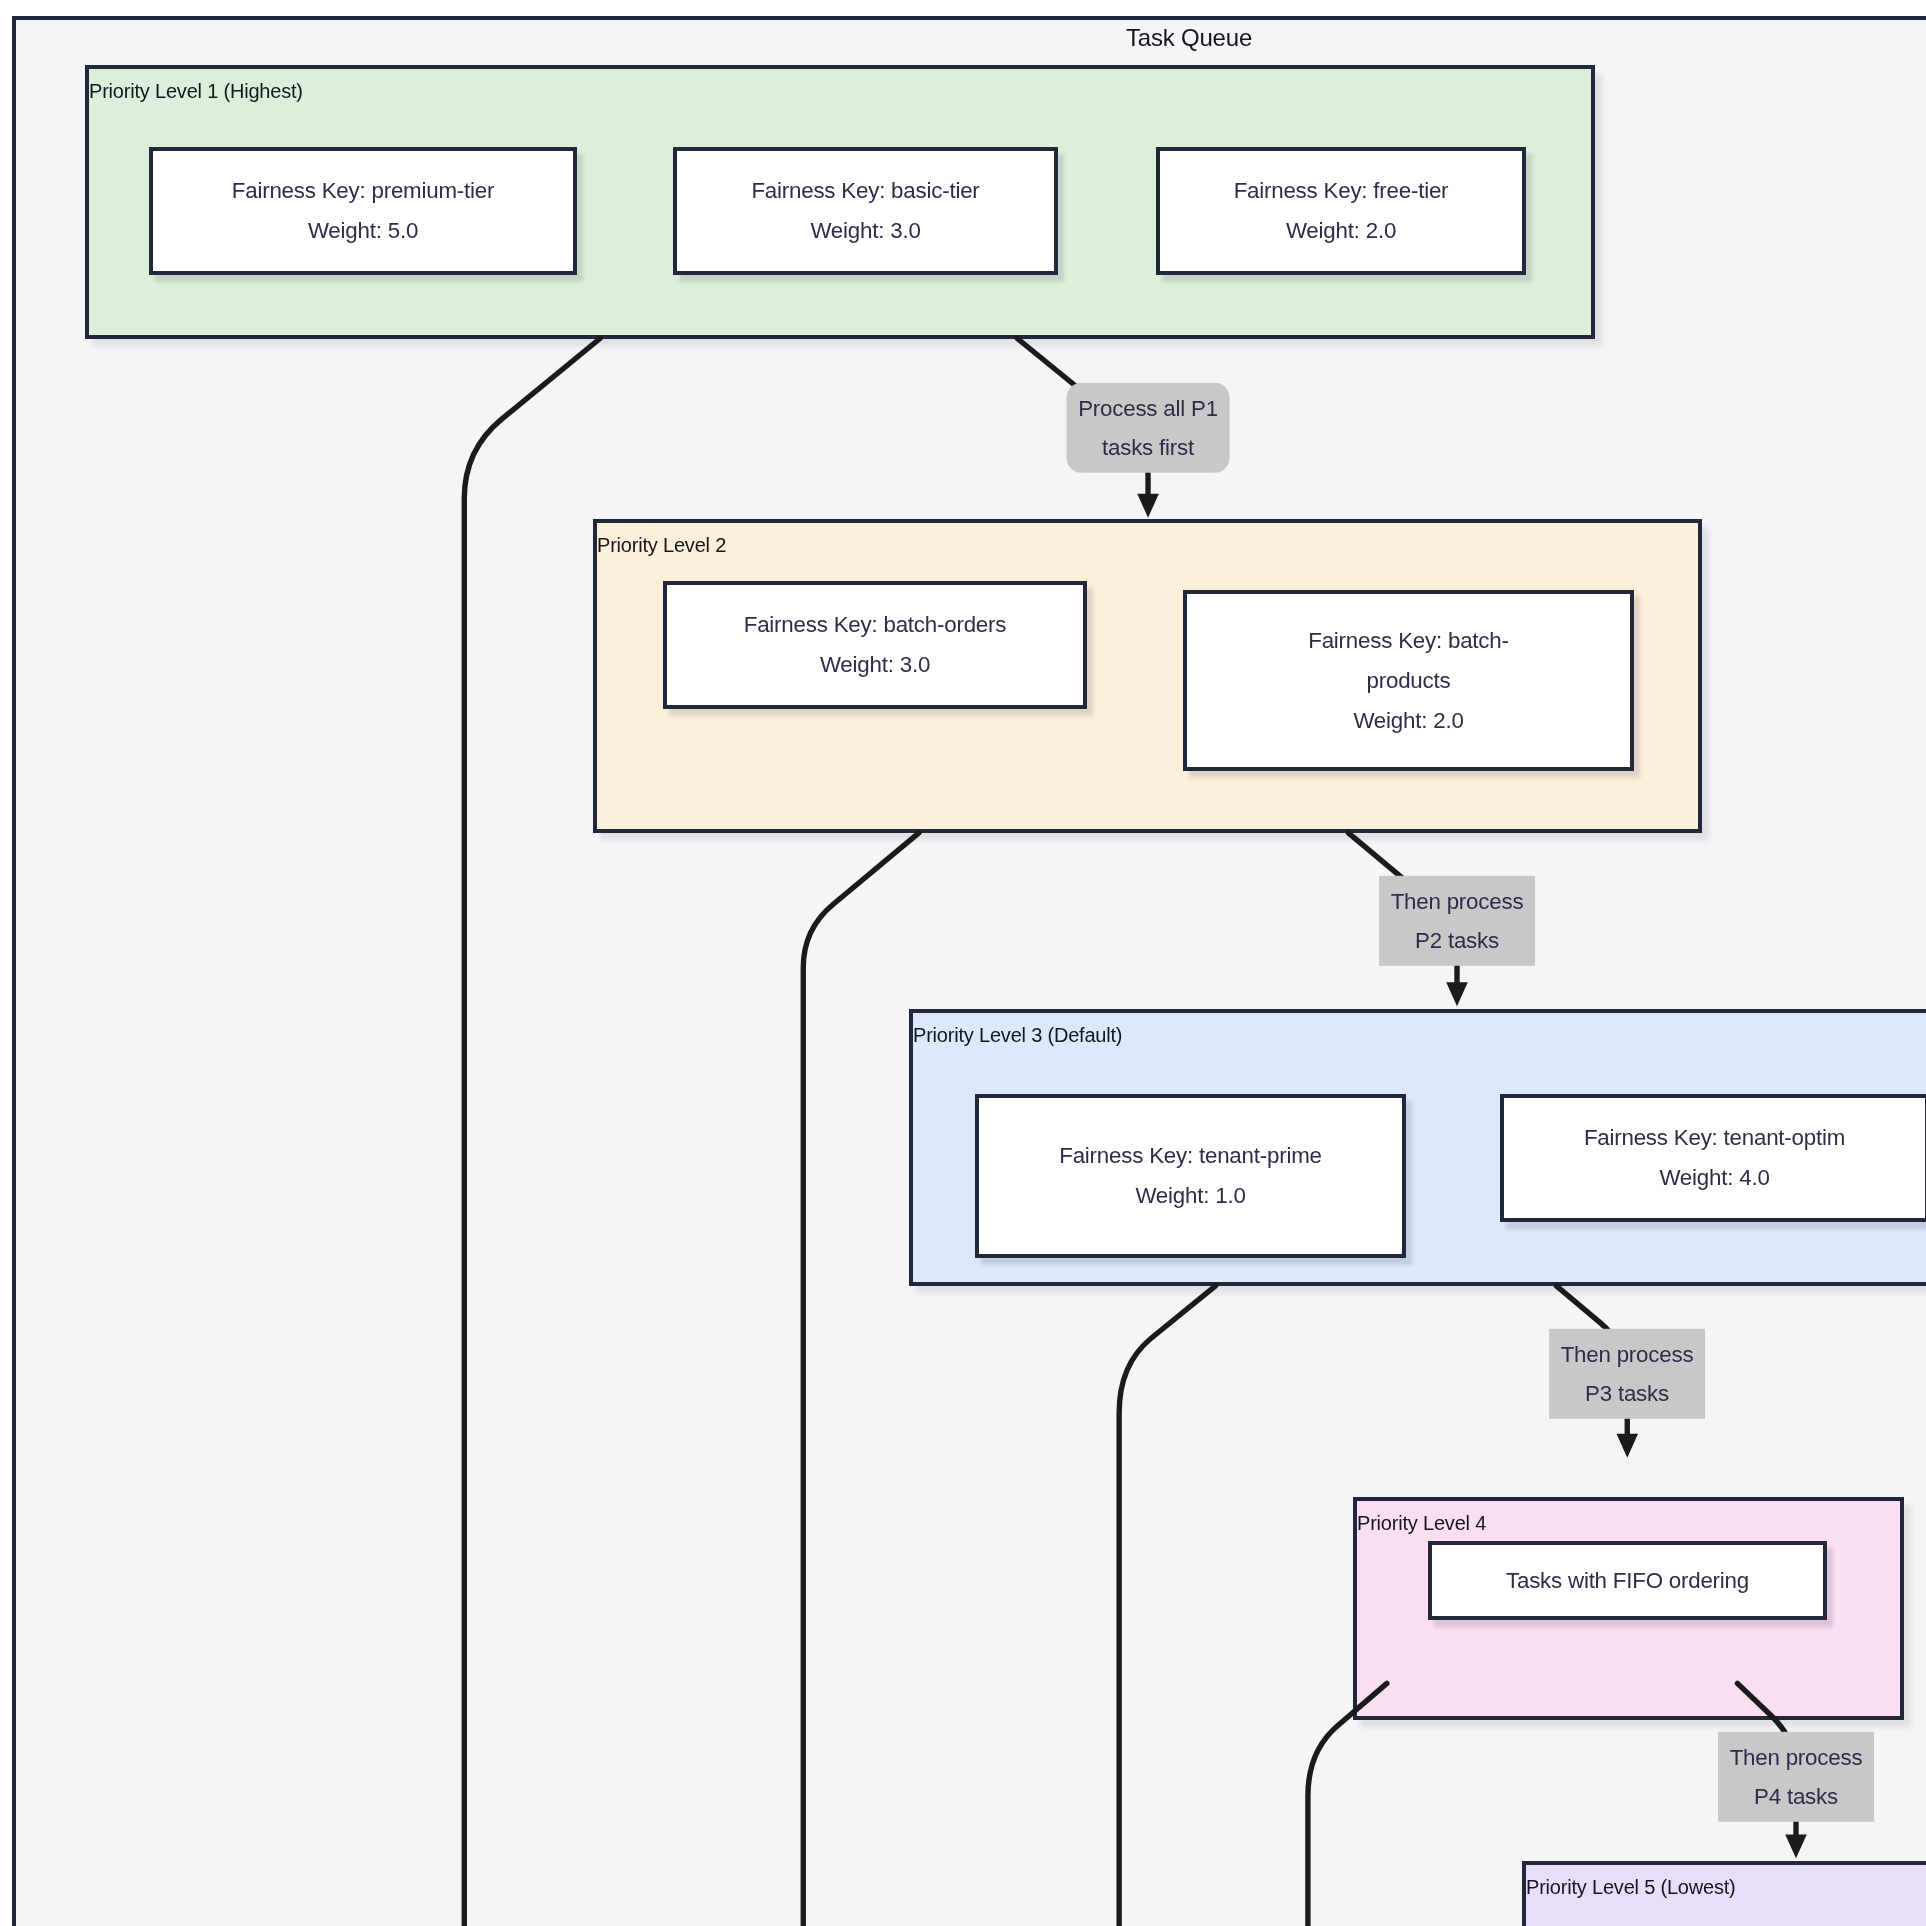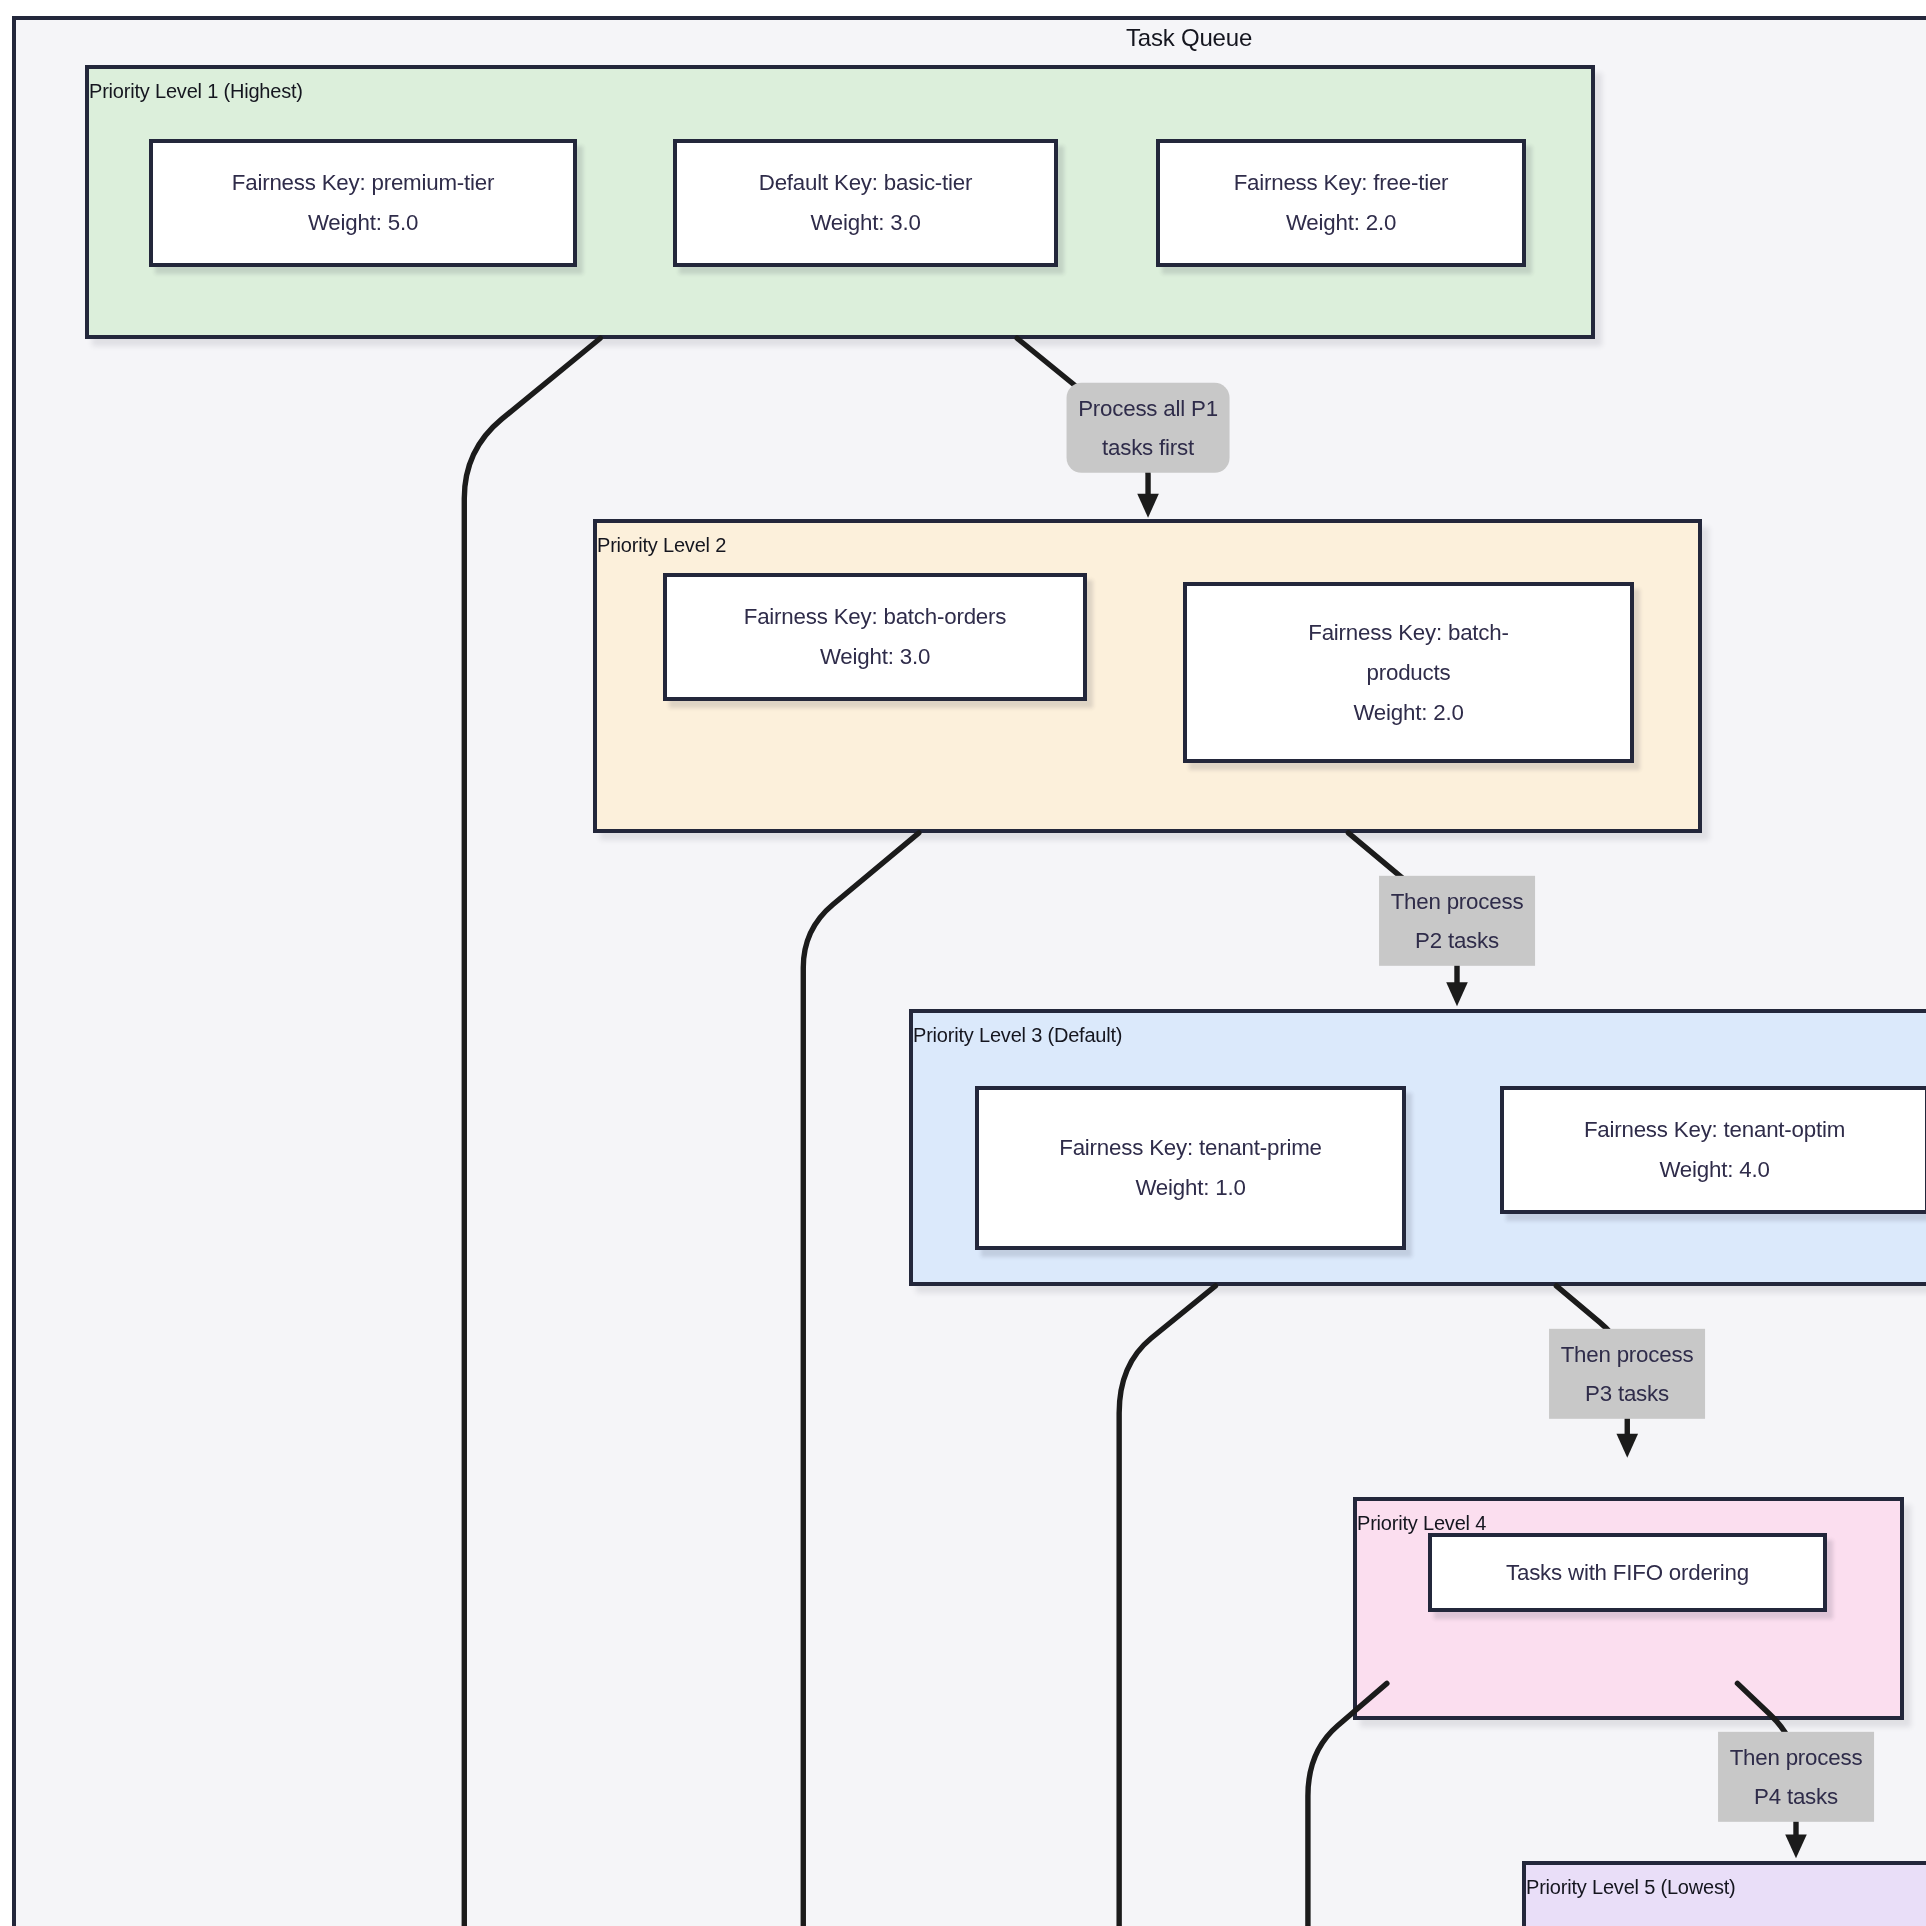--- a/index.html
+++ b/index.html
@@ -29,20 +29,21 @@
     position:absolute;left:0;right:0;top:10.8px;text-align:left;
     font-size:20px;color:var(--title_text,#15161f);white-space:nowrap;
   }
   .node{
     position:absolute;background:var(--node_bg,#ffffff);
     border:4.2px solid var(--border,#23273b);
     box-shadow:6.2px 7px 3.9px rgba(40,44,63,0.14);
     box-sizing:border-box;
     display:flex;flex-direction:column;justify-content:center;align-items:center;
     z-index:2;
+    margin-top:8px;
   }
   .nline{font-size:22.3px;line-height:40px;white-space:nowrap;text-align:center;}
   #edges{position:absolute;left:0;top:0;z-index:3;}
   #edges path{stroke:var(--edge,#1b1b1b);stroke-width:14;fill:none;stroke-linecap:round;stroke-linejoin:round;}
   #edges polygon{fill:var(--edge,#1b1b1b);stroke:none;}
   .elabel{
     position:absolute;transform:translate(-50%,-50%);
     background:var(--label_bg,#c8c8c8);
     padding:6.2px 11.6px;text-align:center;z-index:4;
   }
@@ -74,21 +75,21 @@
 
   <div class="group" style="left:1522px;top:1861px;width:551px;height:223px;background:var(--p5_bg,#e9def8);">
     <div class="gtitle">Priority Level 5 (Lowest)</div>
   </div>
 
   <div class="node" style="left:149px;top:139px;width:428px;height:128px;">
     <div class="nline">Fairness Key: premium-tier</div>
     <div class="nline">Weight: 5.0</div>
   </div>
   <div class="node" style="left:673px;top:139px;width:385px;height:128px;">
-    <div class="nline">Default Key: basic-tier</div>
+    <div class="nline">Fairness Key: basic-tier</div>
     <div class="nline">Weight: 3.0</div>
   </div>
   <div class="node" style="left:1156px;top:139px;width:370px;height:128px;">
     <div class="nline">Fairness Key: free-tier</div>
     <div class="nline">Weight: 2.0</div>
   </div>
 
   <div class="node" style="left:663px;top:573px;width:424px;height:128px;">
     <div class="nline">Fairness Key: batch-orders</div>
     <div class="nline">Weight: 3.0</div>

